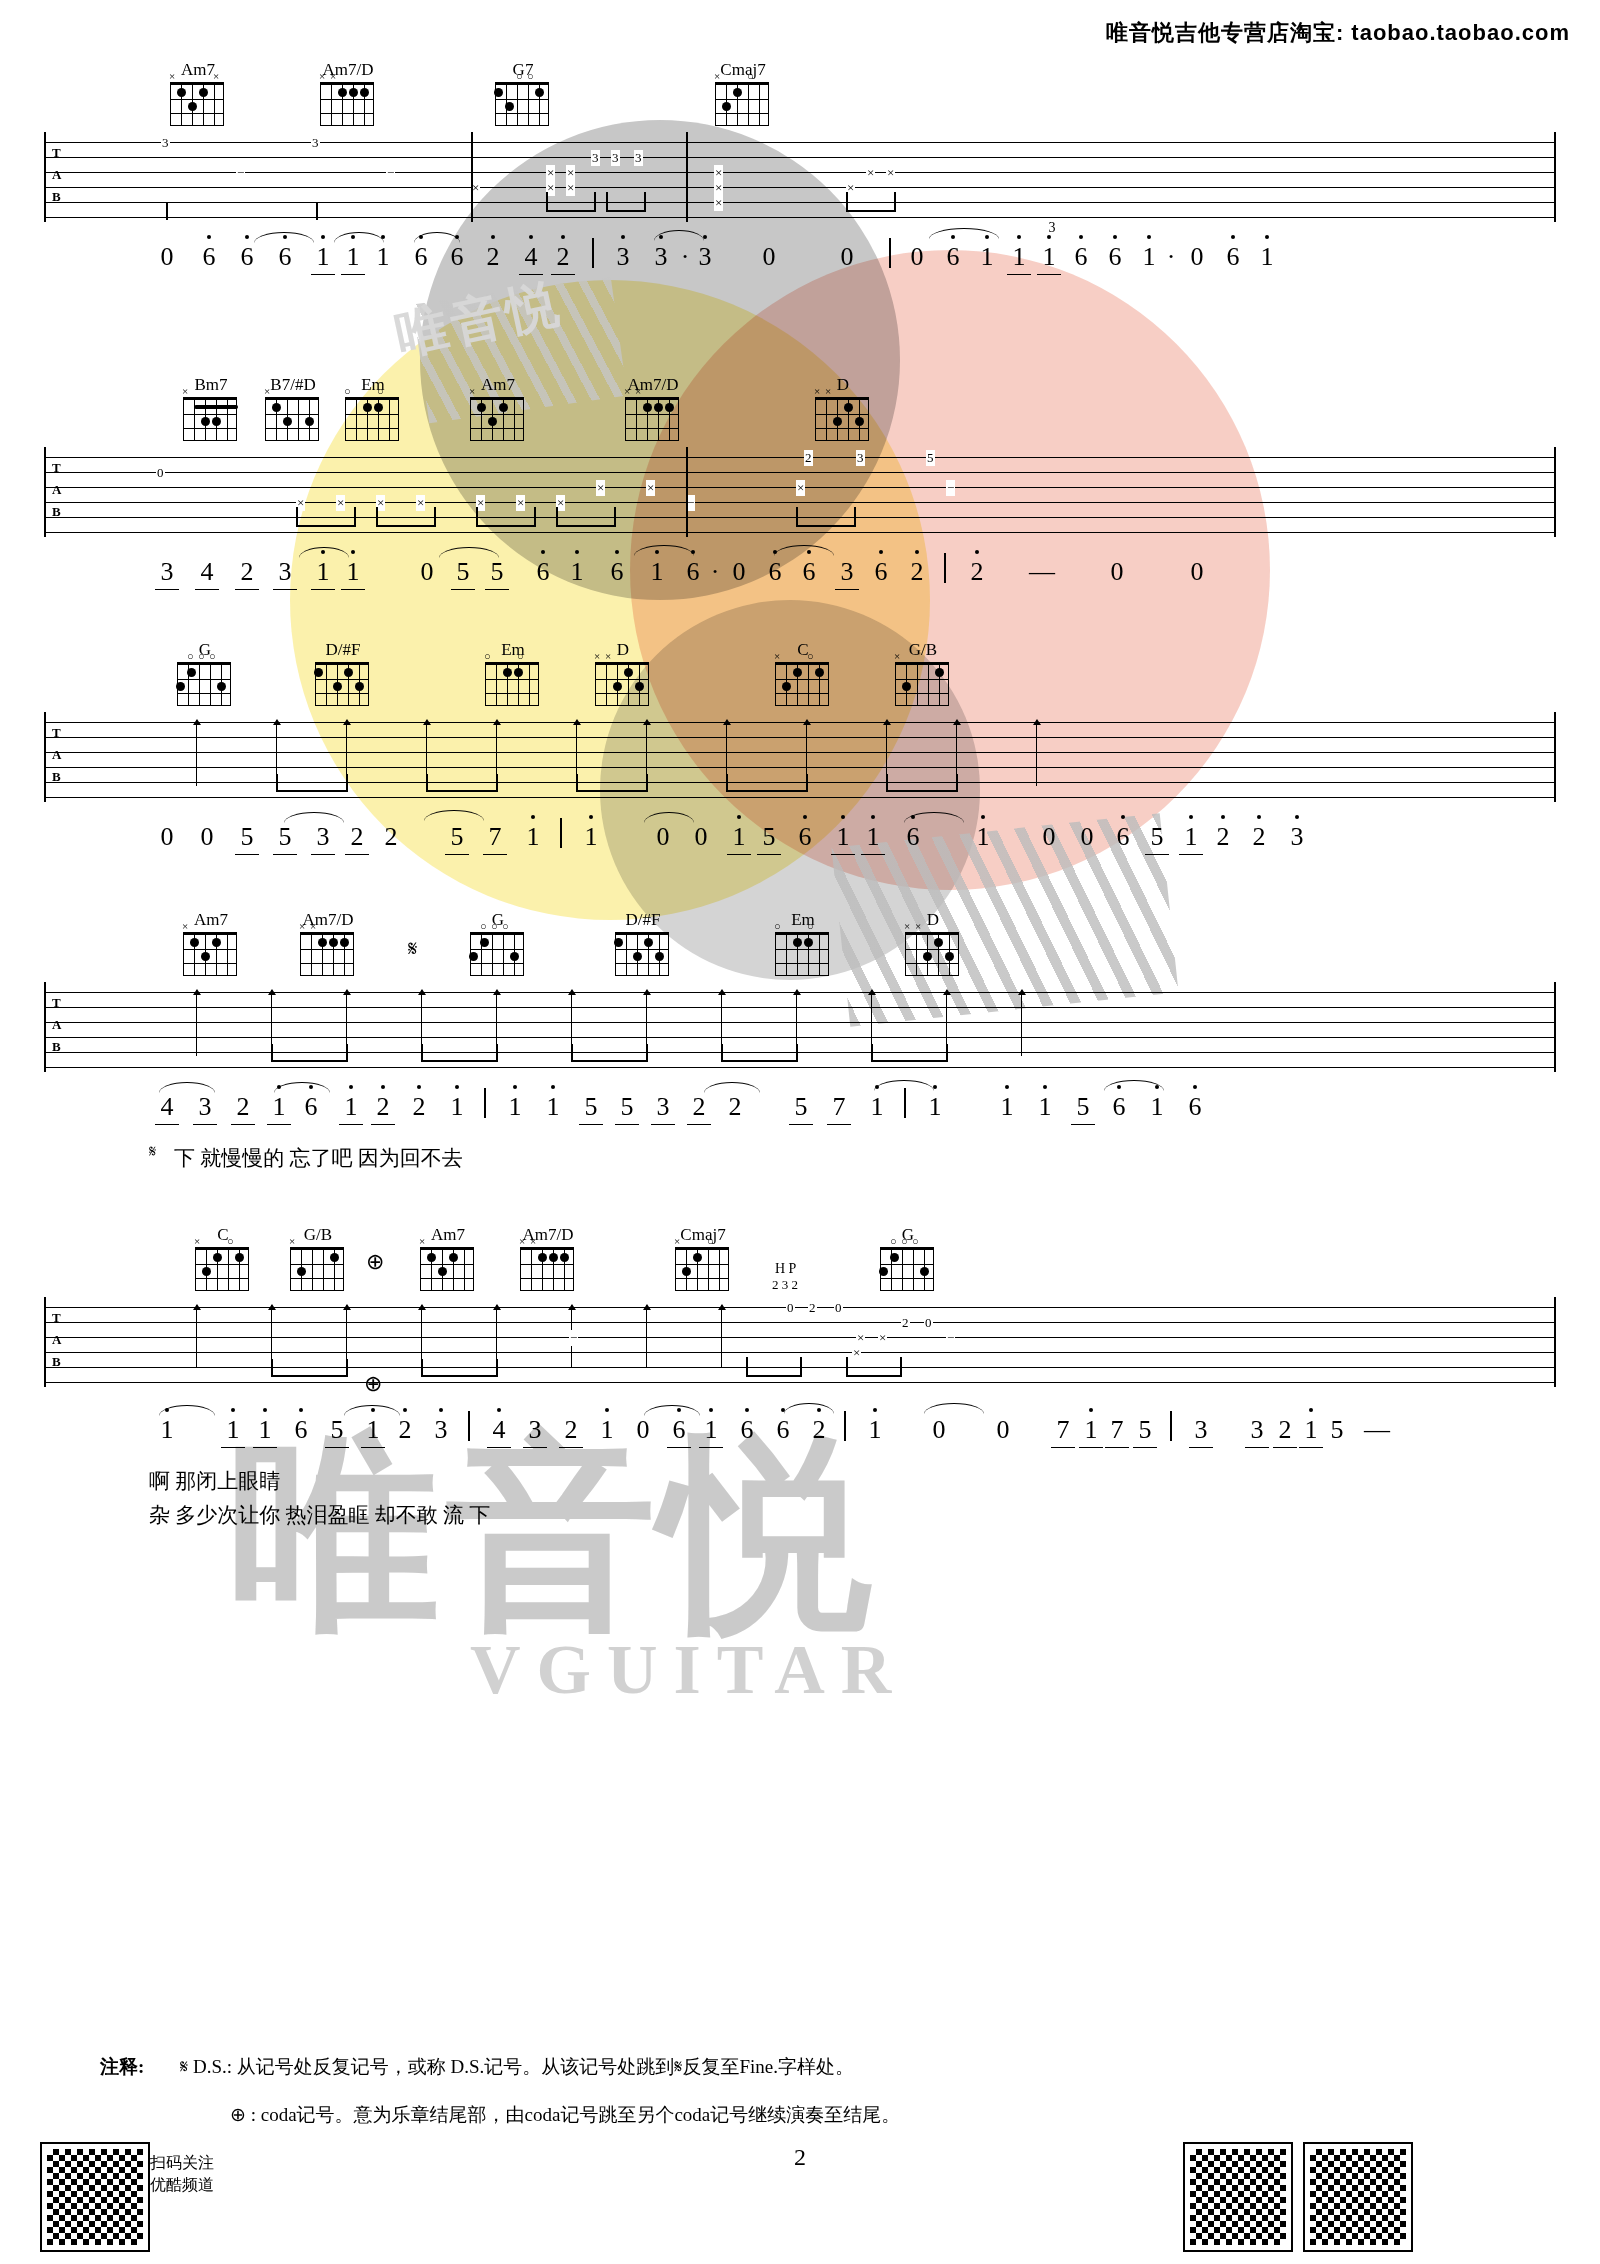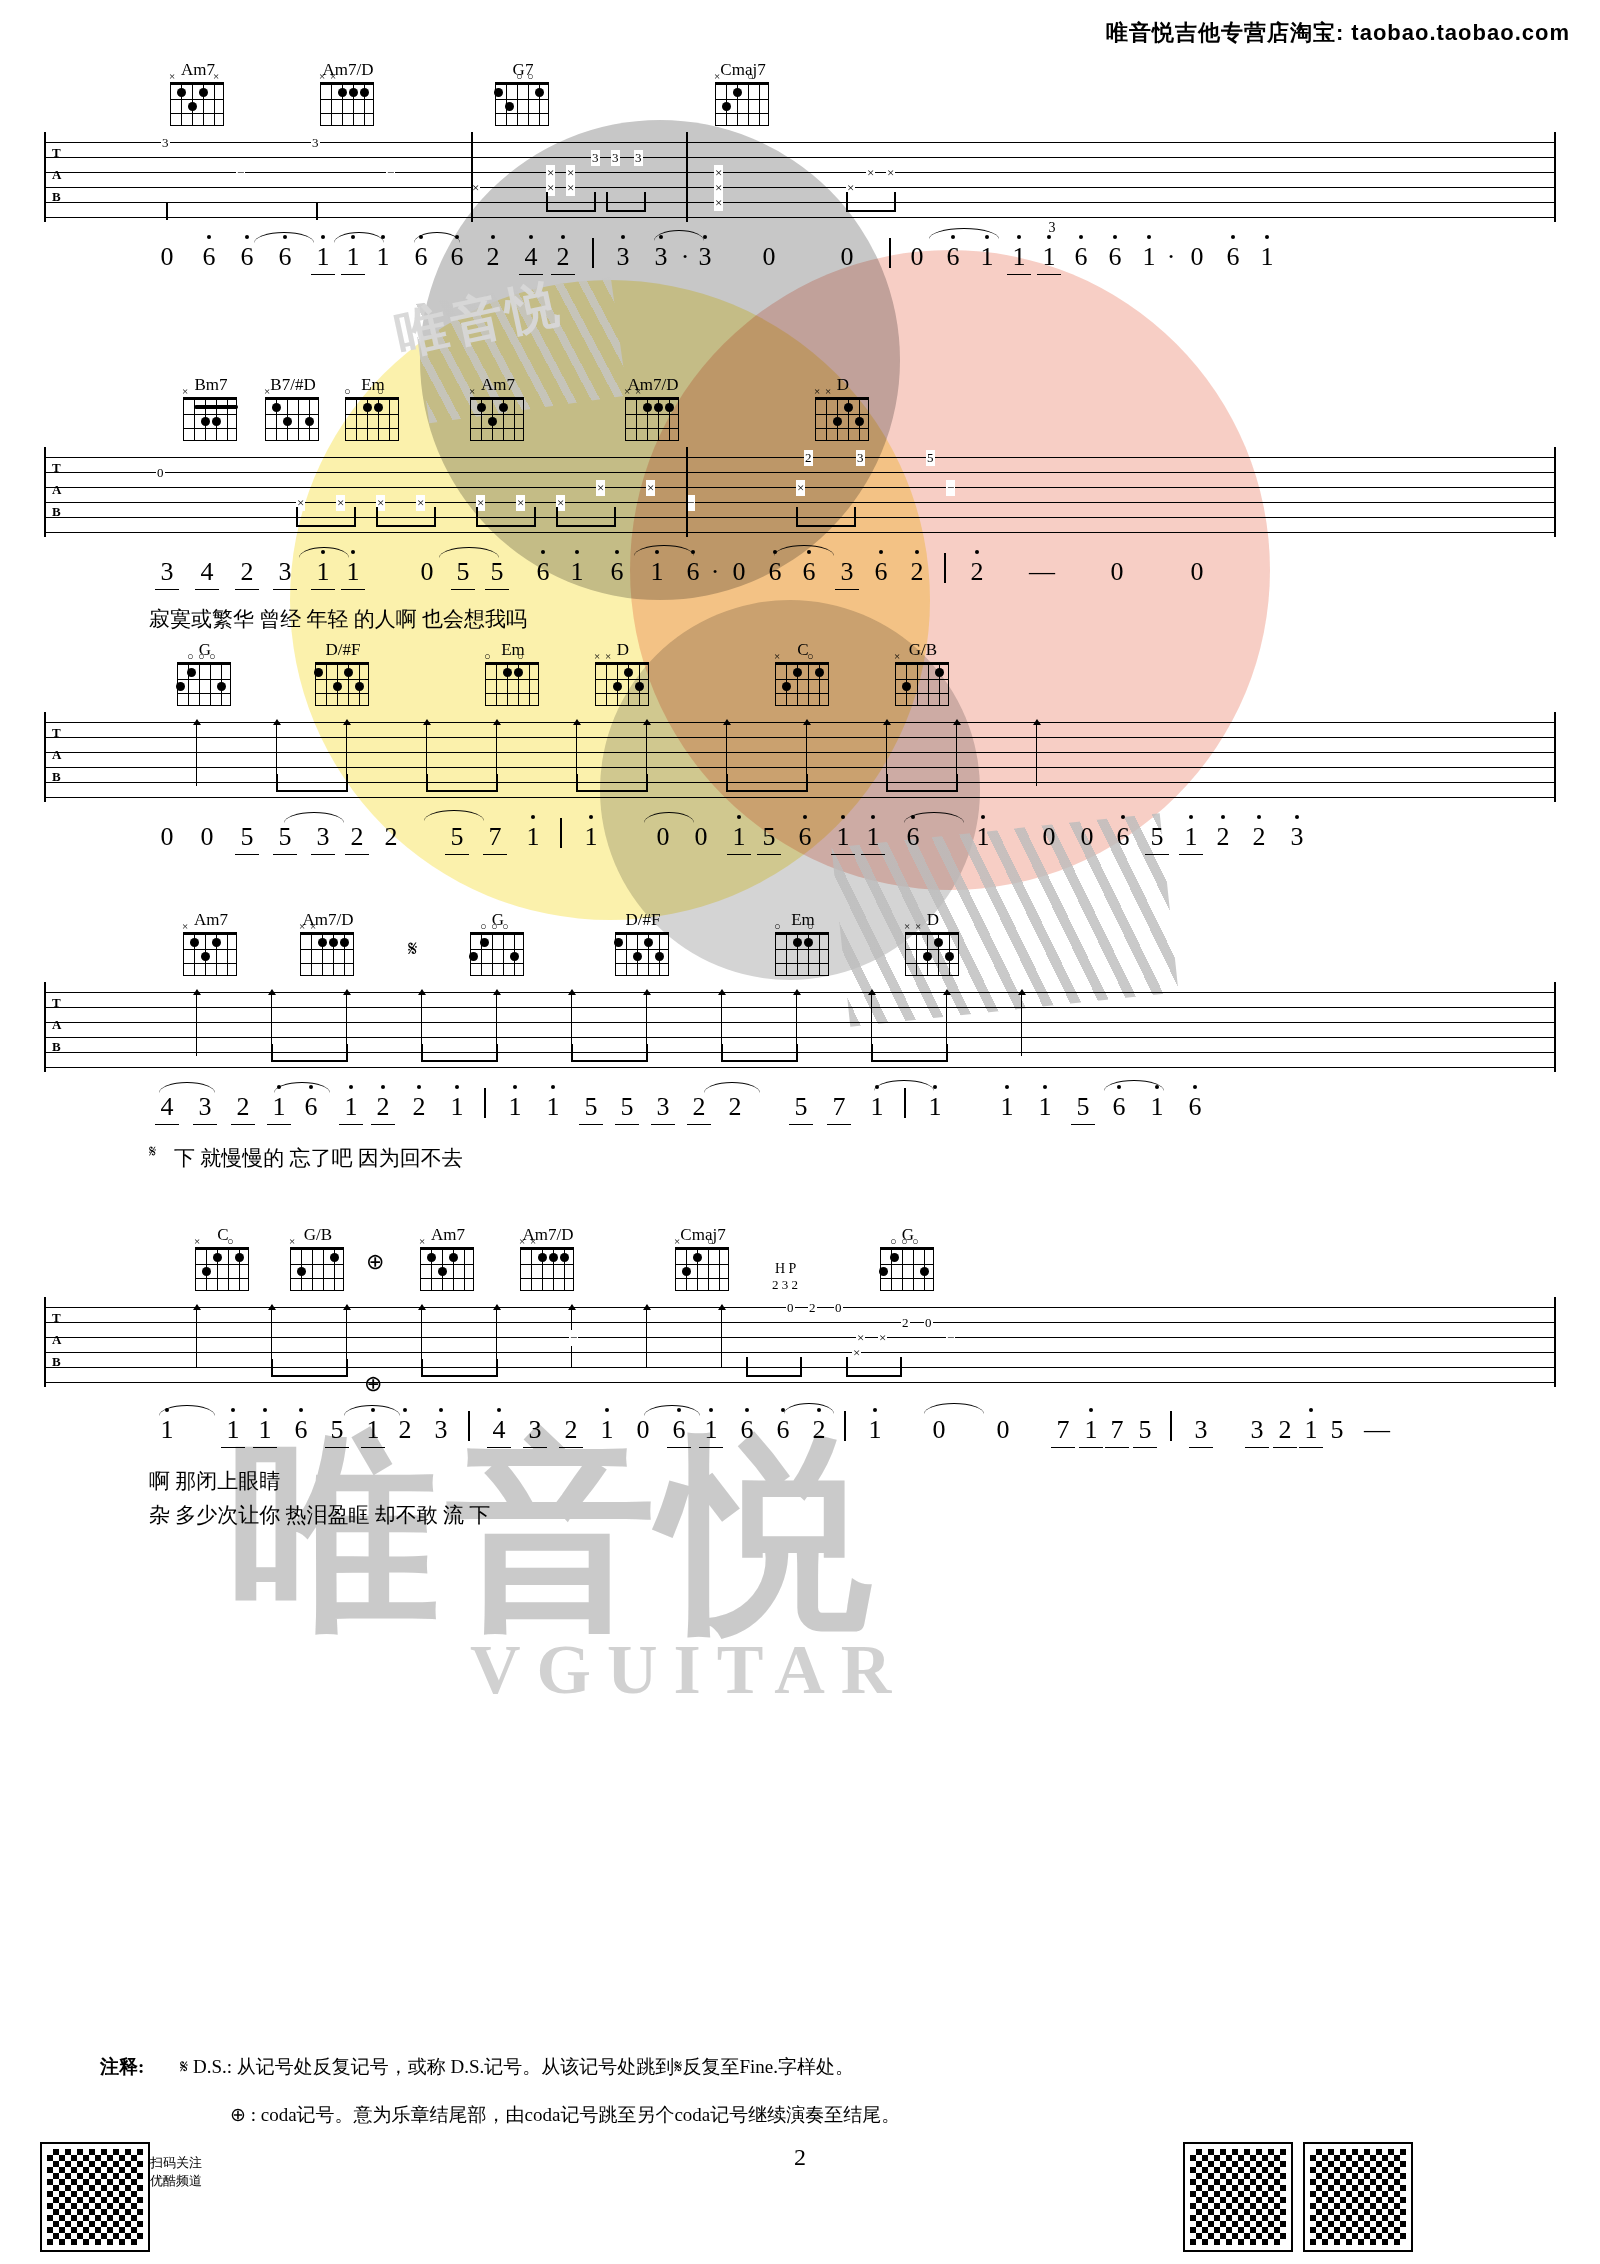--- a/index.html
+++ b/index.html
@@ -90,21 +90,21 @@
   .mbar{position:absolute;width:1.8px;background:#000;top:2px;height:30px;}
   .lyrics{position:relative;height:34px;margin:0 44px;}
   .ly{position:absolute;font-family:"Liberation Serif",serif;font-size:21px;white-space:nowrap;}
 
   
   .footer{position:absolute;left:0;right:0;bottom:0;height:250px;}
   .note{position:absolute;font-family:"Liberation Serif",serif;font-size:19px;}
   .qr{position:absolute;width:96px;height:96px;background:
      repeating-conic-gradient(#000 0% 25%, #fff 0% 50%) 0 0/12px 12px;
      border:5px solid #fff;outline:2px solid #000;}
-  .qrlabel{position:absolute;font-family:Liberation Sans, sans-serif;font-size:13px;line-height:1.35;}
+  .qrlabel{position:absolute;font-family:Liberation Mono, monospace;font-size:16px;line-height:1.35;}
   .pageno{position:absolute;width:100%;text-align:center;font-family:"Liberation Serif",serif;font-size:24px;}
   .shop{position:absolute;width:100%;text-align:center;font-family:"Liberation Serif",serif;font-size:23px;}
   .seg{position:absolute;font-family:"Liberation Serif",serif;font-size:22px;}
   .coda{position:absolute;font-size:22px;}
   .hp{position:absolute;font-family:"Liberation Serif",serif;font-size:12px;}
 </style>
 </head>
 <body>
 
 <div class="page">
@@ -468,23 +468,20 @@
       <div class="mel" style="left:790px;top:6px">3<span class="und"></span></div>
       <div class="mel" style="left:824px;top:6px">6<span class="dotabove"></span></div>
       <div class="mel" style="left:860px;top:6px">2<span class="dotabove"></span></div>
       <div class="mbar" style="left:900px;"></div>
       <div class="mel" style="left:920px;top:6px">2<span class="dotabove"></span></div>
       <div class="mel" style="left:985px;top:6px">—</div>
       <div class="mel" style="left:1060px;top:6px">0</div>
       <div class="mel" style="left:1140px;top:6px">0</div>
     </div>
 
-    <div class="lyrics">
-      <div class="ly" style="left:105px;">寂寞或繁华  曾经 年轻 的人啊  也会想我吗</div>
-    </div>
   </div>
 
   <div class="system" id="sys3" style="top:640px;">
 
     <div class="chordrow">
       <div class="chord" style="left:162px;">
         <div class="nm">G</div>
         <div class="grid-wrap">
             <div class="grid">
           <div class="v" style="left:10px"></div>

